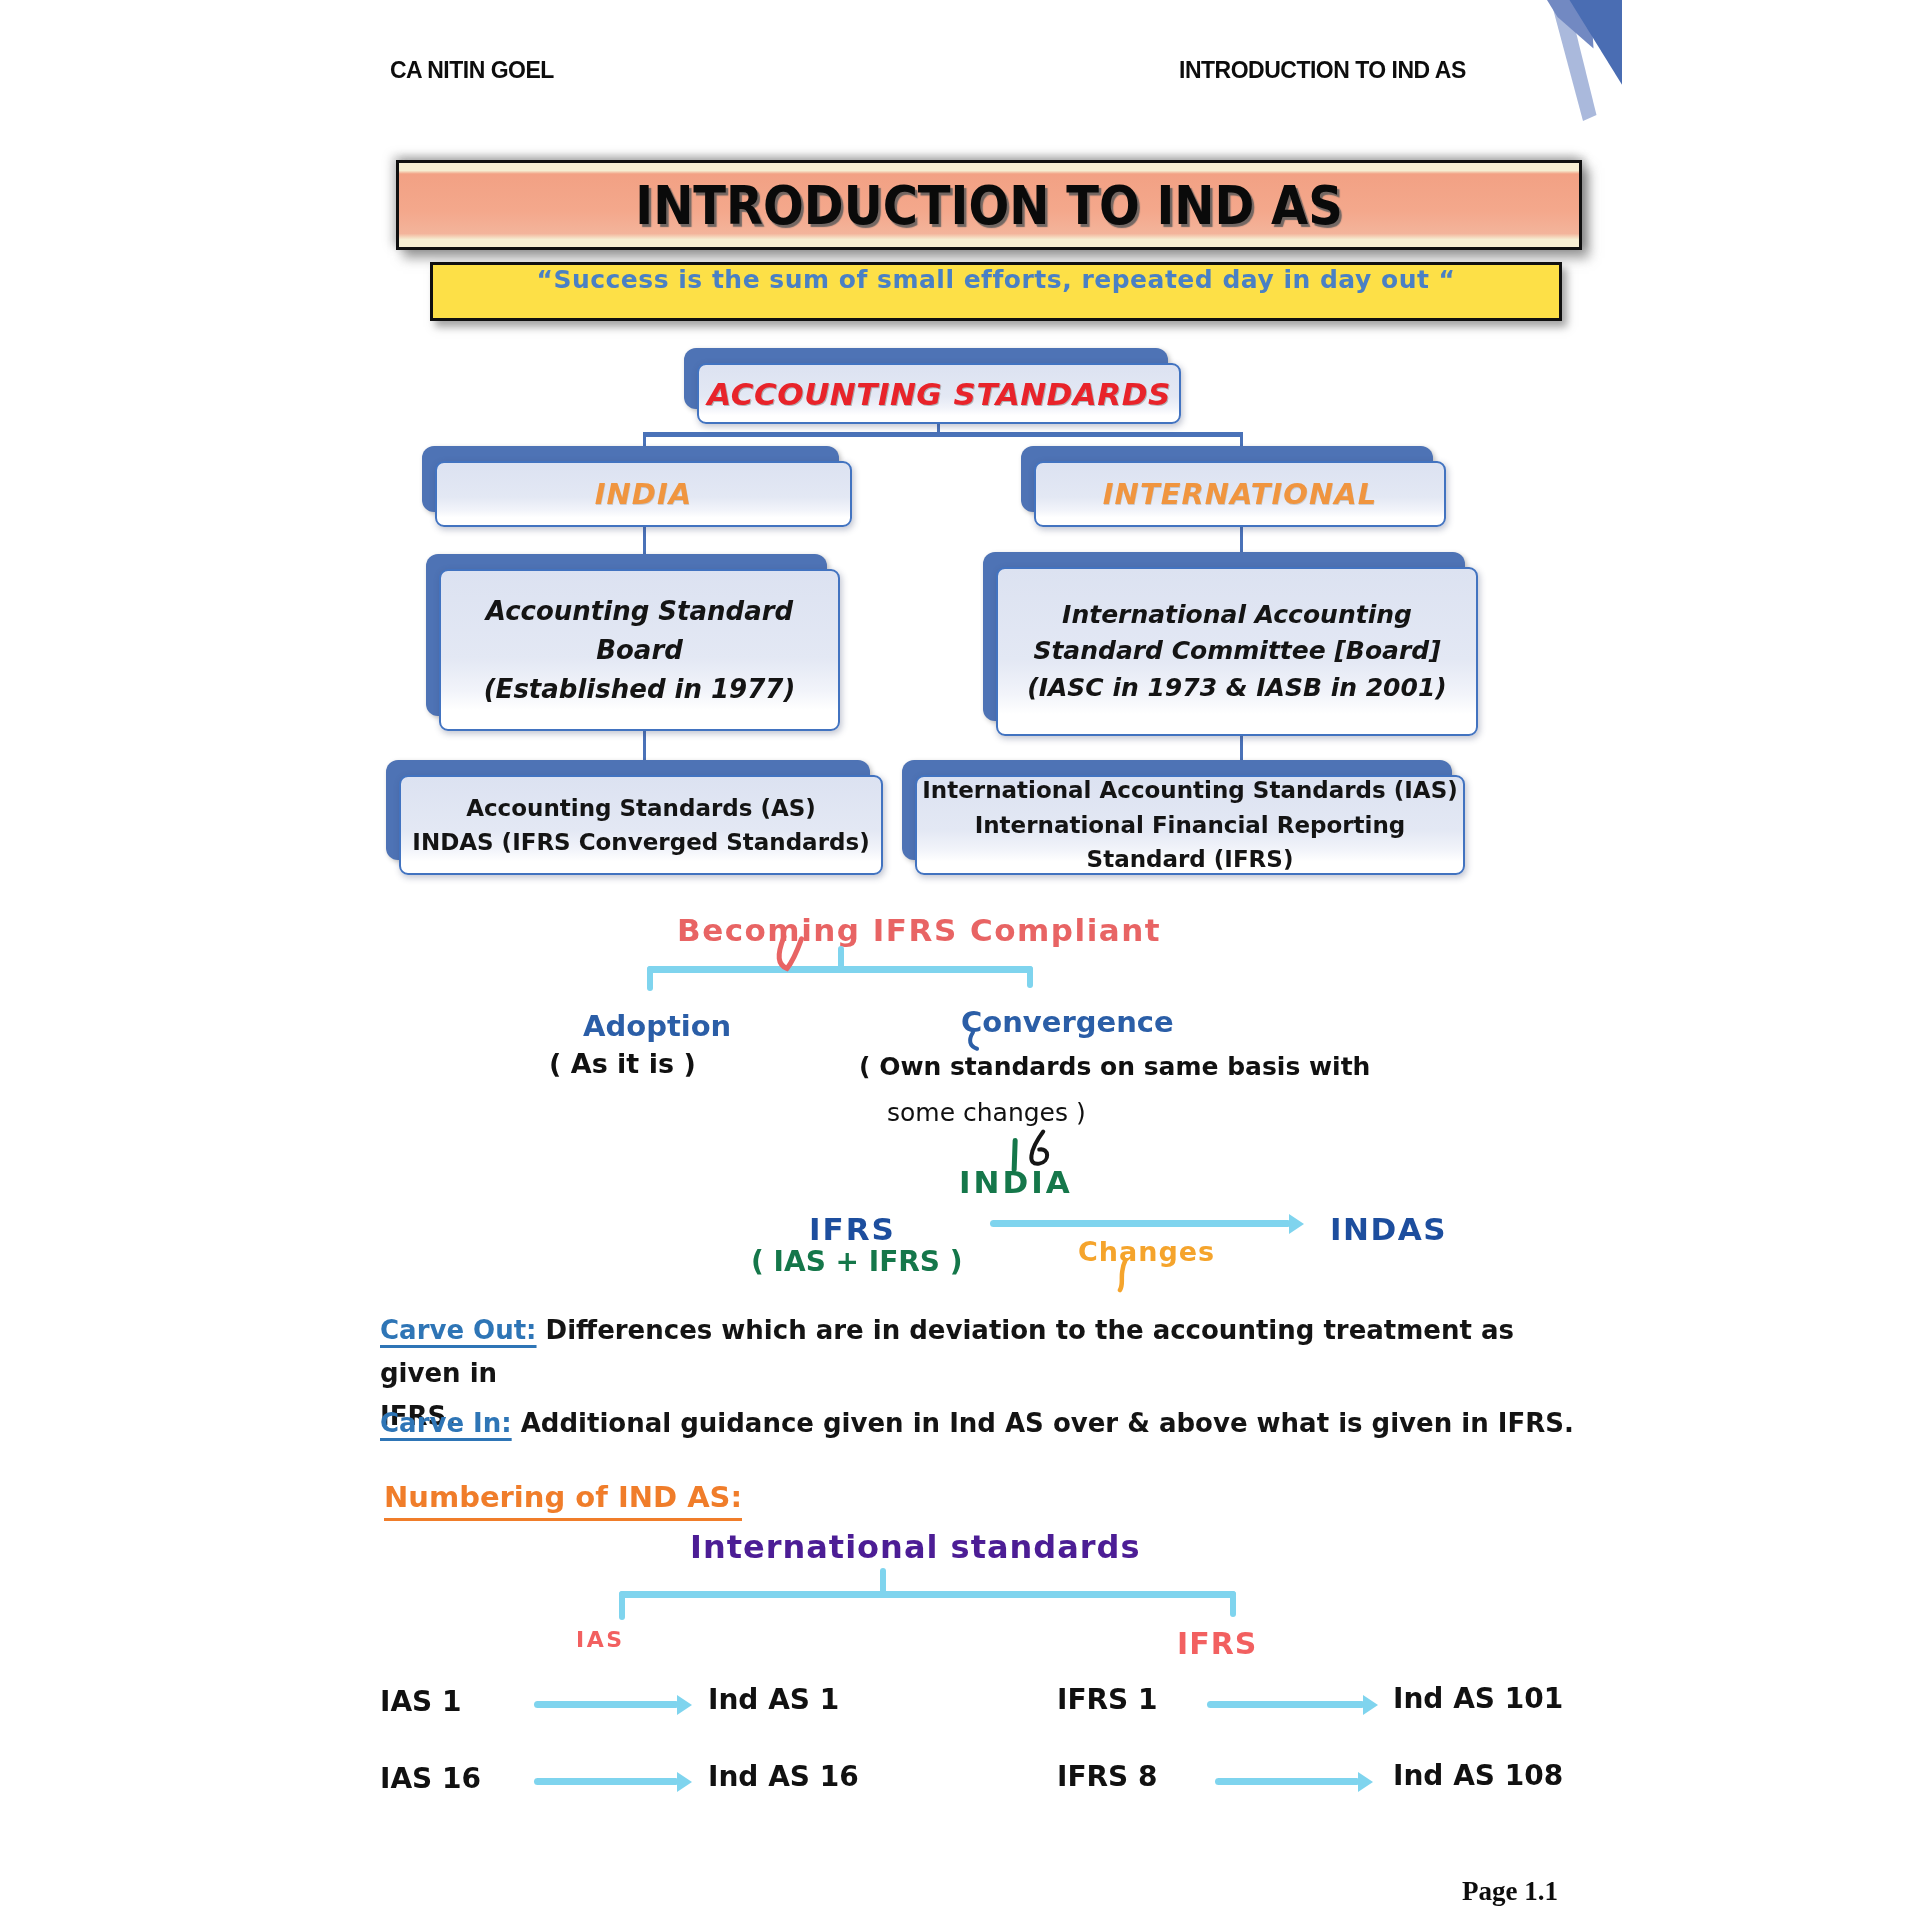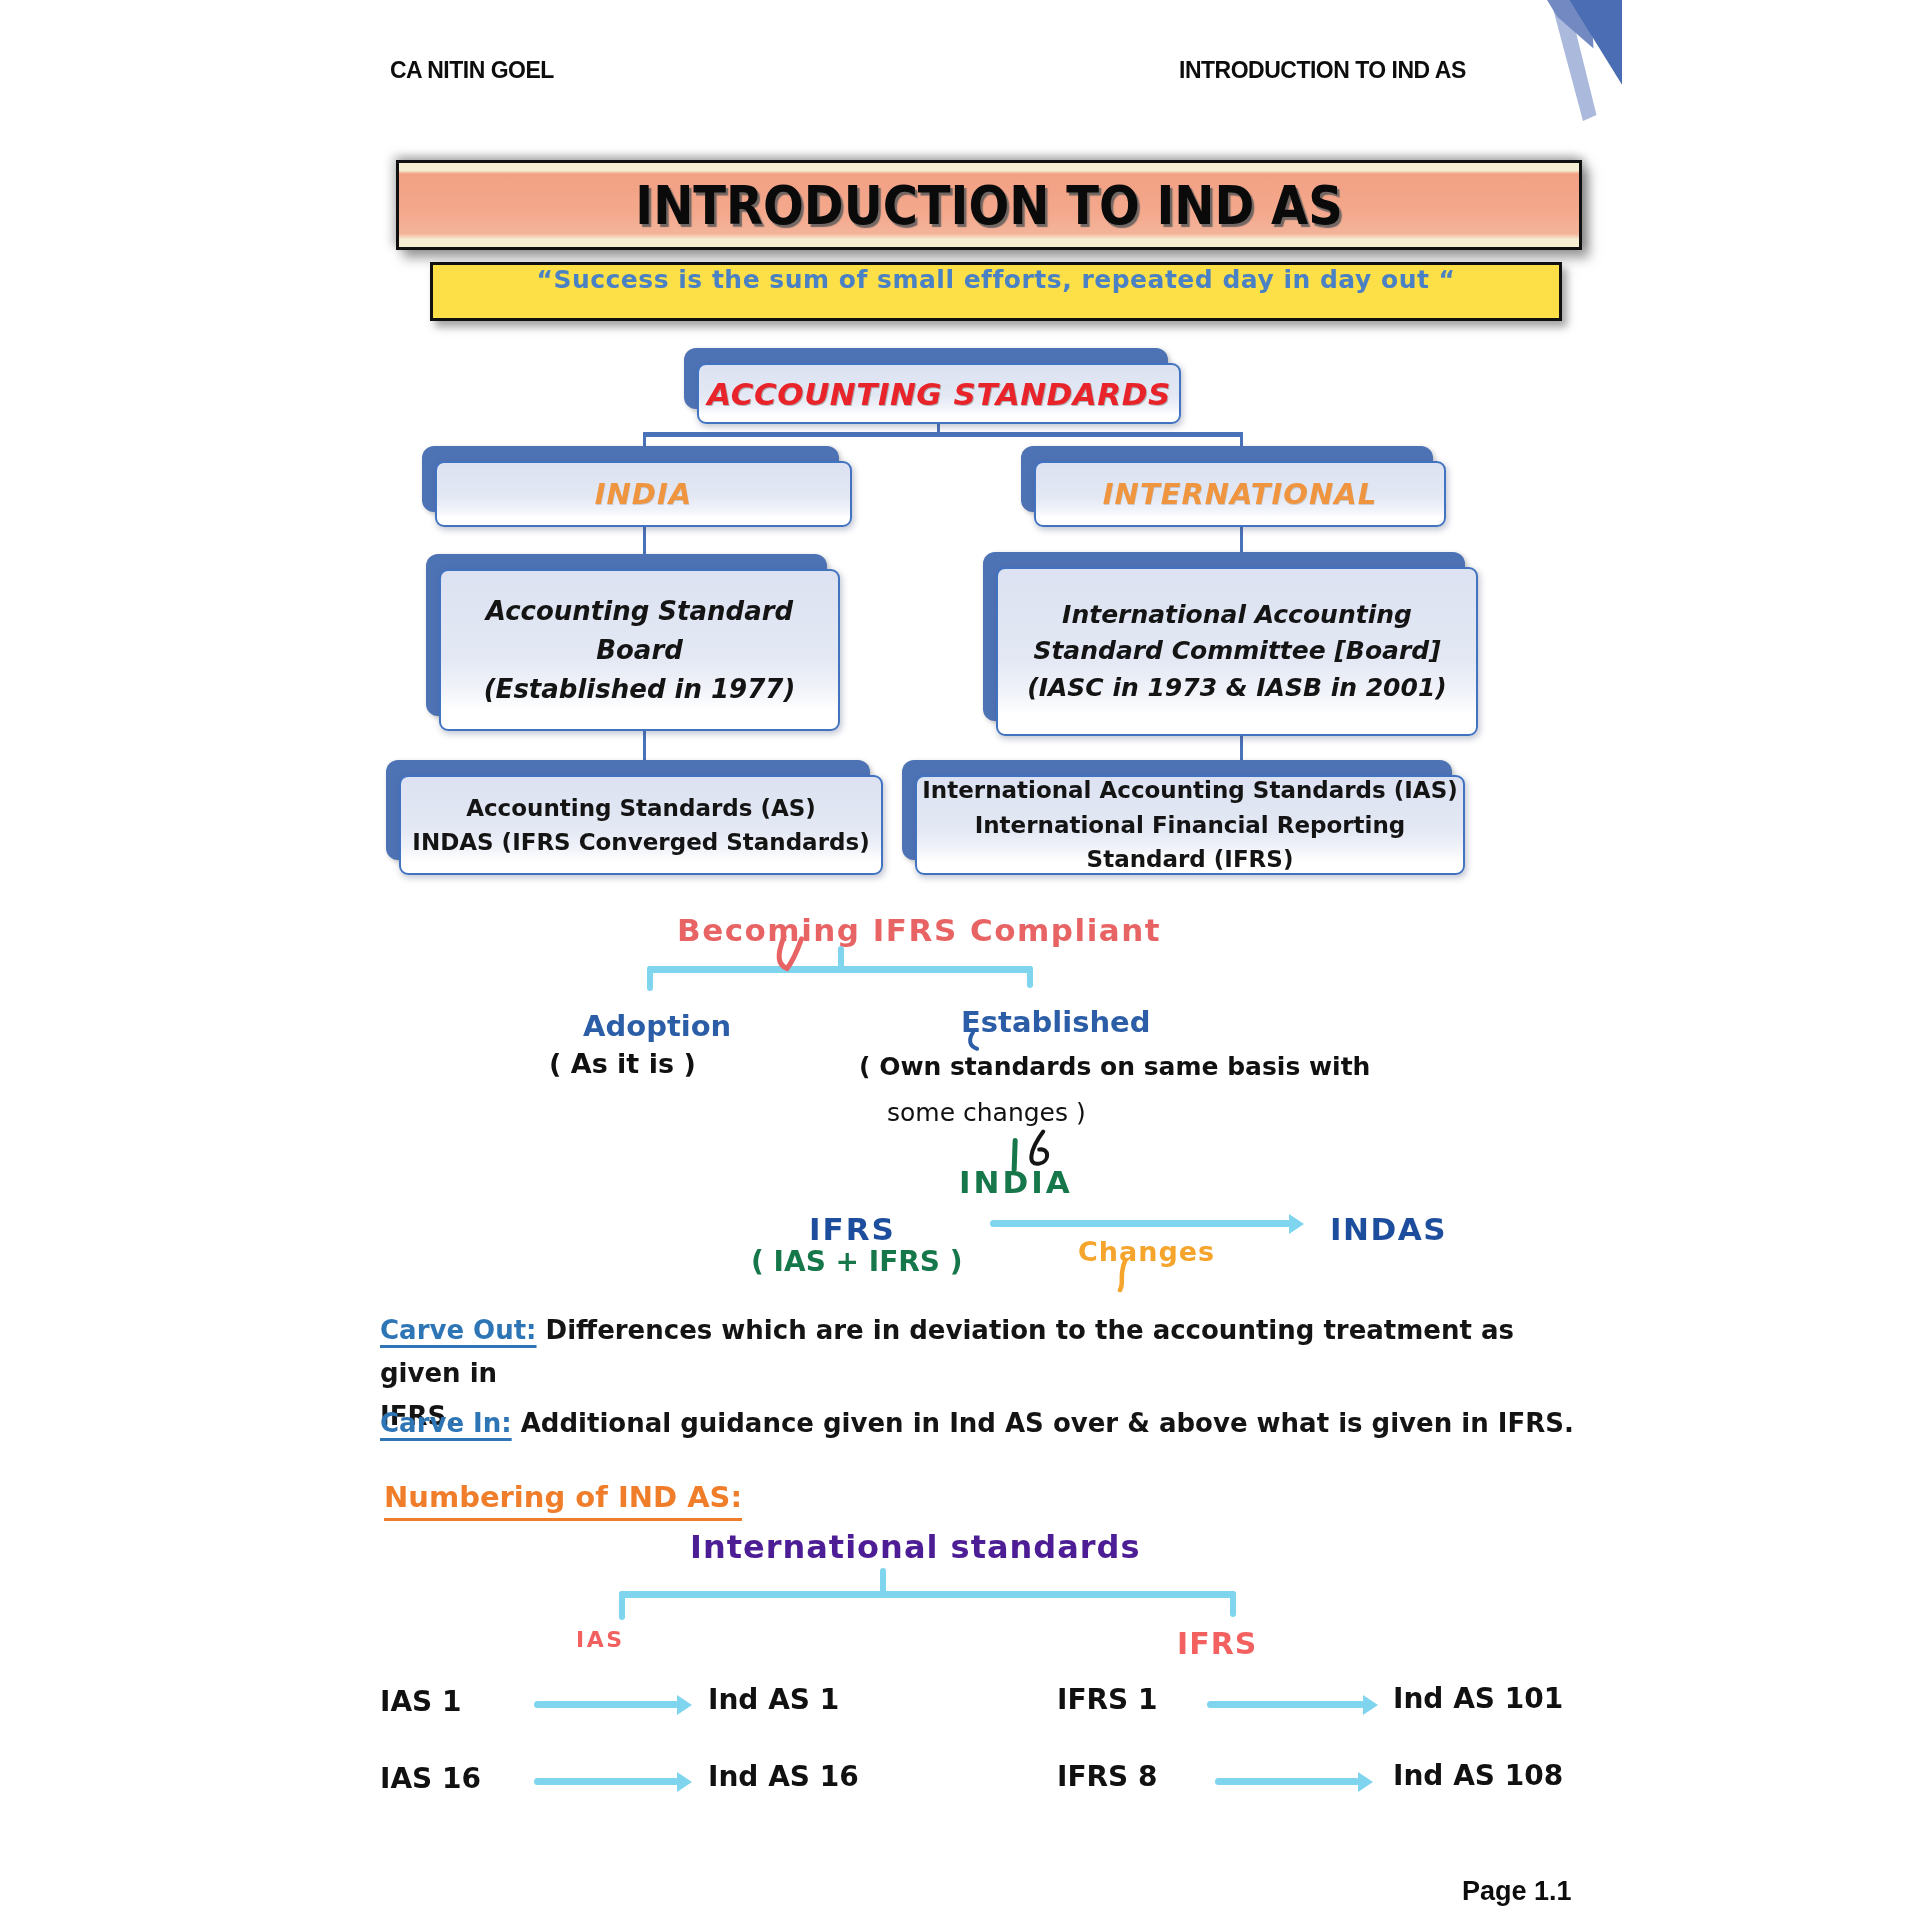--- a/index.html
+++ b/index.html
@@ -113,21 +113,21 @@
   #numbering-h{position:absolute;left:384px;top:1480px;font-size:29px;font-weight:800;color:#f07d2a;
     border-bottom:3.5px solid #f07d2a;padding-bottom:4px;}
 
   
   .map-txt{position:absolute;font-size:28px;font-weight:700;color:#111;white-space:nowrap;}
   #m1-from{left:380px;top:1685px;} #m1-to{left:708px;top:1683px;}
   #m2-from{left:380px;top:1762px;} #m2-to{left:708px;top:1760px;}
   #m3-from{left:1057px;top:1683px;} #m3-to{left:1393px;top:1682px;text-align:center;}
   #m4-from{left:1057px;top:1760px;} #m4-to{left:1393px;top:1759px;}
 
-  .footer{position:absolute;left:1462px;top:1876px;font-family:Liberation Sans, sans-serif;
+  .footer{position:absolute;left:1462px;top:1876px;font-family:Liberation Serif, serif;
     font-size:27px;font-weight:700;color:#0d0d0d;}
   svg.flourish{position:absolute;left:0;top:0;pointer-events:none;}
 </style>
 </head>
 <body>
 
 <div class="page">
 
   <div class="hdr" id="hdr-left">CA NITIN GOEL</div>
   <div class="hdr" id="hdr-right">INTRODUCTION TO IND AS</div>
@@ -210,21 +210,21 @@
   </div>
 
   <div class="hw" id="hw-becoming">Becoming IFRS Compliant</div>
   <div class="cy" id="b1-mid"></div>
   <div class="cy" id="b1-bar"></div>
   <div class="cy" id="b1-left"></div>
   <div class="cy" id="b1-right"></div>
 
   <div class="hw" id="hw-adoption">Adoption</div>
   <div class="hw" id="hw-asitis">( As it is )</div>
-  <div class="hw" id="hw-convergence">Established</div>
+  <div class="hw" id="hw-convergence">Convergence</div>
   <div class="hw" id="hw-own1">( Own standards on same basis with</div>
   <div class="hw" id="hw-own2">some changes )</div>
   <div class="hw" id="hw-india">INDIA</div>
 
   <div class="hw" id="hw-ifrs">IFRS</div>
   <div class="hw" id="hw-iasifrs">( IAS + IFRS )</div>
   <div class="carrow" id="ar-eq"></div>
   <div class="hw" id="hw-changes">Changes</div>
   <div class="hw" id="hw-indas">INDAS</div>
 

